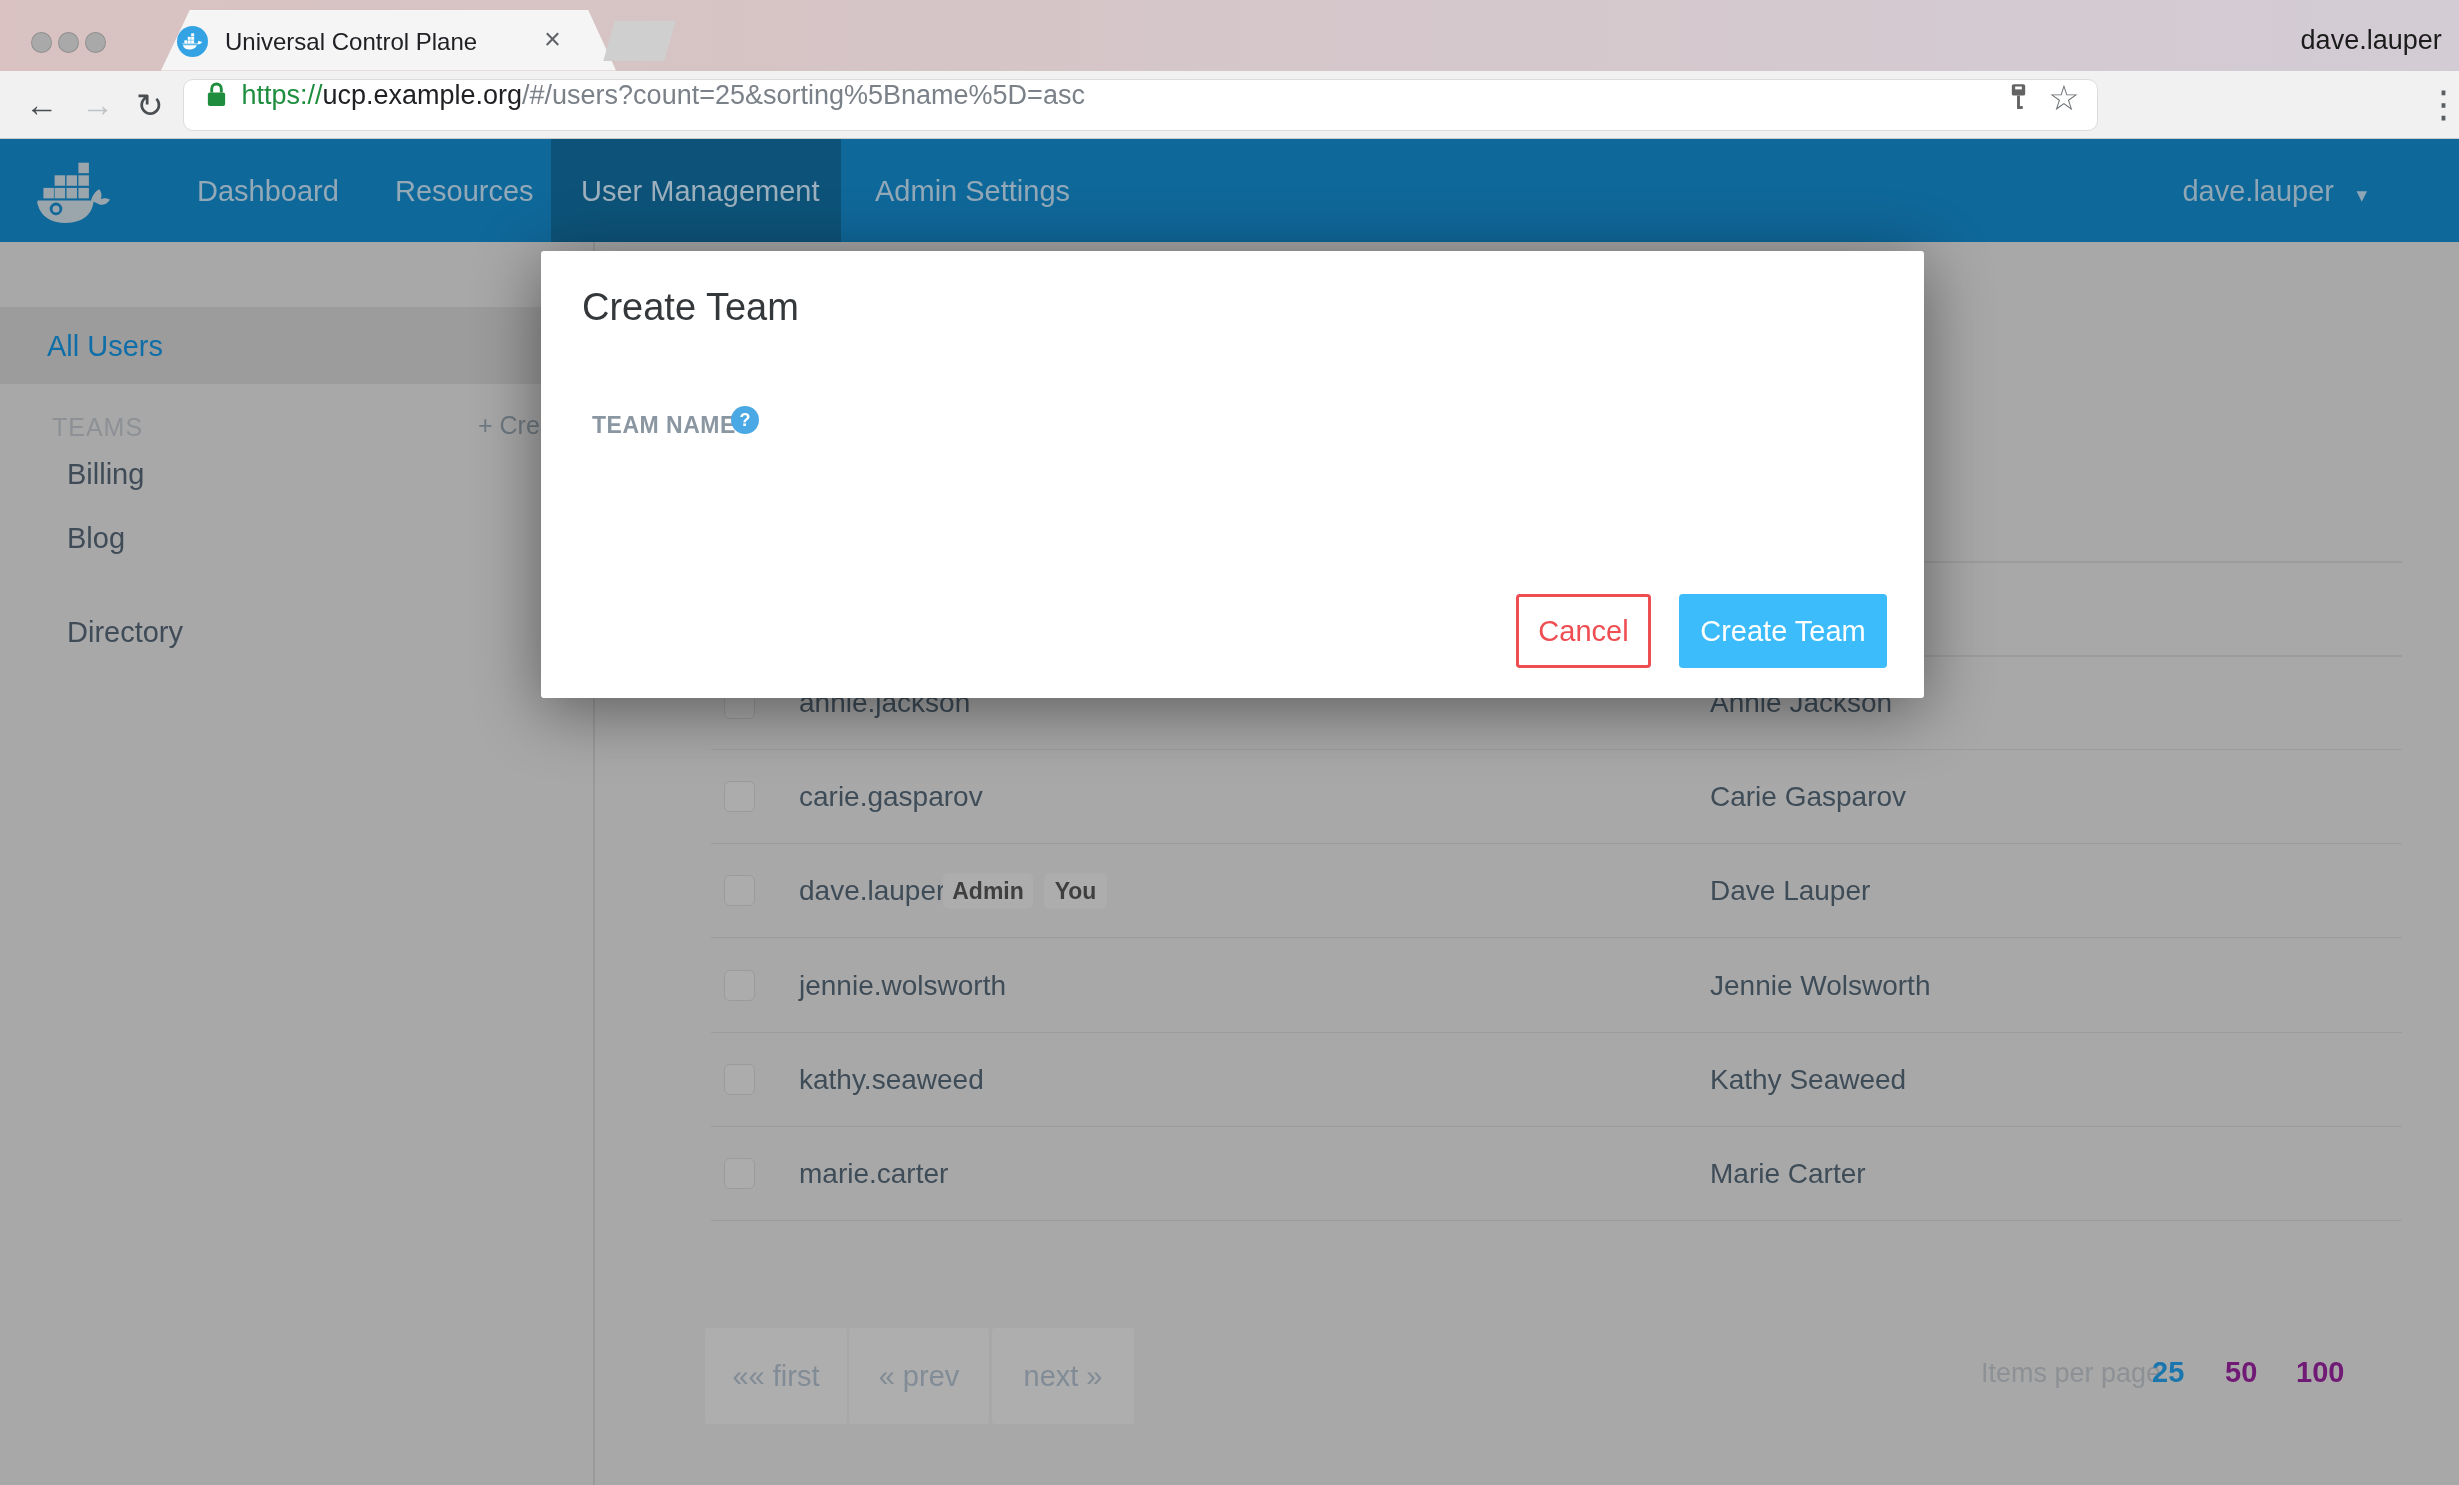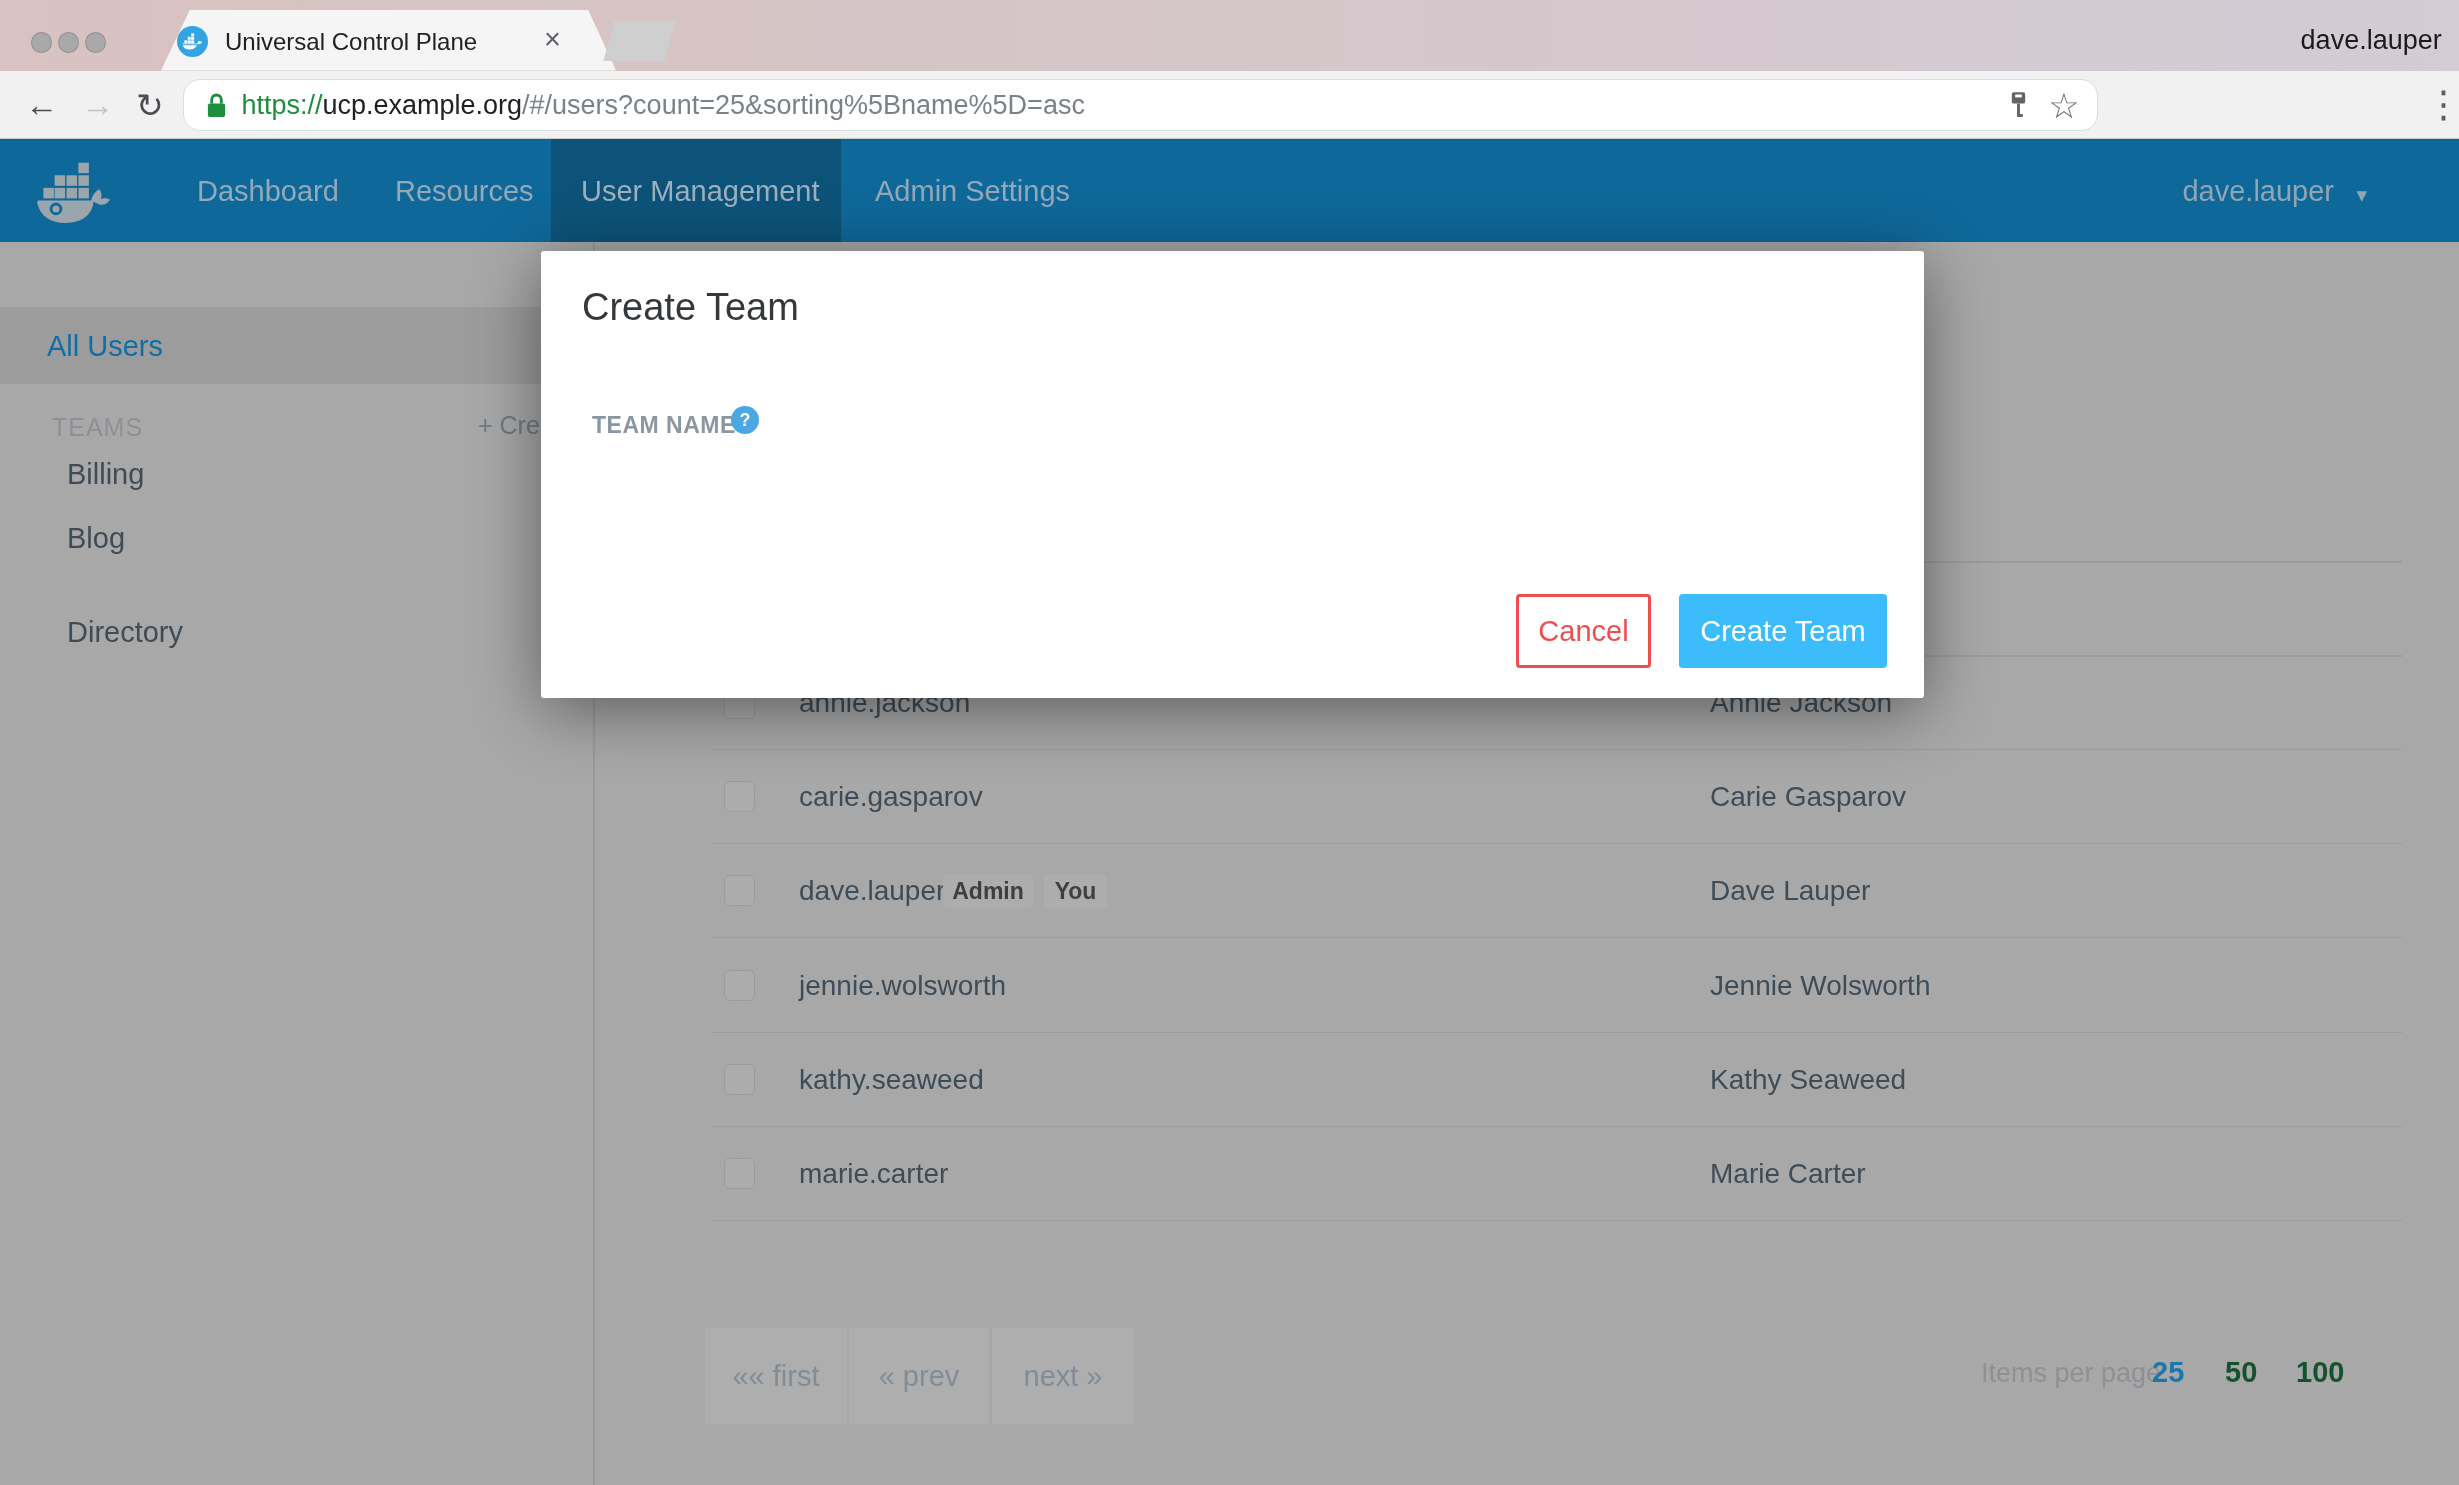--- a/index.html
+++ b/index.html
@@ -17,21 +17,21 @@
   .favicon { left:177px; top:26px; width:31px; height:31px; border-radius:50%; background:#33a3e4;
     display:flex; align-items:center; justify-content:center; }
   .tab-title { left:225px; top:28px; font-size:24px; color:#202124; white-space:nowrap; }
   .tab-close { left:544px; top:25px; font-size:29px; color:#5f6368; line-height:29px; }
   .newtab { left:609px; top:21px; width:61px; height:40px; background:#cfcfcf; transform:skewX(-16deg); }
   .profile-name { right:17.3px; top:25px; font-size:27px; color:#1b1b1b; }
 
   .toolbar { left:0; top:71px; width:2459px; height:68px; background:#f1f1f1; border-bottom:1.9px solid #cbcbcb; }
   .nav-glyph { font-size:33px; color:#4a4e52; top:86px; }
   .urlfield { left:183px; top:79px; width:1915px; height:52px; background:#fff;
-    border:1.9px solid #dadce0; border-radius:17px; display:flex; align-items:center; }
+    border:1.9px solid #dadce0; border-radius:10px; display:flex; align-items:flex-start; }
   .url-text { font-size:27px; white-space:nowrap; }
   .u-scheme { color:#1e8e3e; }
   .u-host { color:#202124; }
   .u-path { color:#7b8188; }
 
   
   .navbar { left:0; top:139px; width:2459px; height:103px; background:#0f689a; }
   .nav-active { left:551px; top:139px; width:290px; height:103px; background:#0d5379; }
   .nav-item { top:175px; font-size:29px; color:#93a9b8; white-space:nowrap; }
   .nav-user { top:175px; right:125px; font-size:29px; color:#8fa6b4; }
@@ -55,21 +55,21 @@
   .cbox { left:13.4px; width:31px; height:31px; border:1.9px solid #9b9b9b; border-radius:5.8px; background:#acacac; }
   .uname, .fname { top:50%; transform:translateY(-50%); font-size:28px; color:#3e4c58; white-space:nowrap; }
   .uname { left:88px; }
   .fname { left:999px; }
   .badge { top:50%; transform:translateY(-50%); height:35px; background:#adadad; border-radius:4.8px;
     color:#3f3f3f; font-size:23px; font-weight:bold; display:flex; align-items:center; justify-content:center; }
 
   .pgbtn { top:1328px; height:96px; background:#aeaeae; border-radius:2.9px; color:#828c96;
     font-size:29px; display:flex; align-items:center; justify-content:center; white-space:nowrap; }
   .ipp-label { left:1981px; top:1358px; font-size:27px; color:#8d9195; }
-  .ipp-opt { top:1356px; font-size:29px; font-weight:bold; color:#14532d; }
+  .ipp-opt { top:1356px; font-size:29px; font-weight:bold; color:#701a75; }
 
   
   .modal { left:541px; top:251px; width:1383px; height:447px; background:#ffffff; border-radius:2.9px;
     box-shadow:0 11.5px 67px rgba(0,0,0,.45); z-index:50; }
   .m-title { left:41px; top:35px; font-size:38px; color:#34383b; }
   .m-label { left:51px; top:161px; font-size:23px; font-weight:bold; letter-spacing:0.5px; color:#8a96a1; }
   .m-help { left:190px; top:155px; width:28px; height:28px; border-radius:50%; background:#4aa8e4;
     color:#fff; font-size:18px; font-weight:bold; display:flex; align-items:center; justify-content:center; }
   .m-input { left:51px; top:200px; width:1274px; height:63px; border:2.9px solid #29acf3; border-radius:4.8px;
     display:flex; align-items:center; padding-left:29px; }

